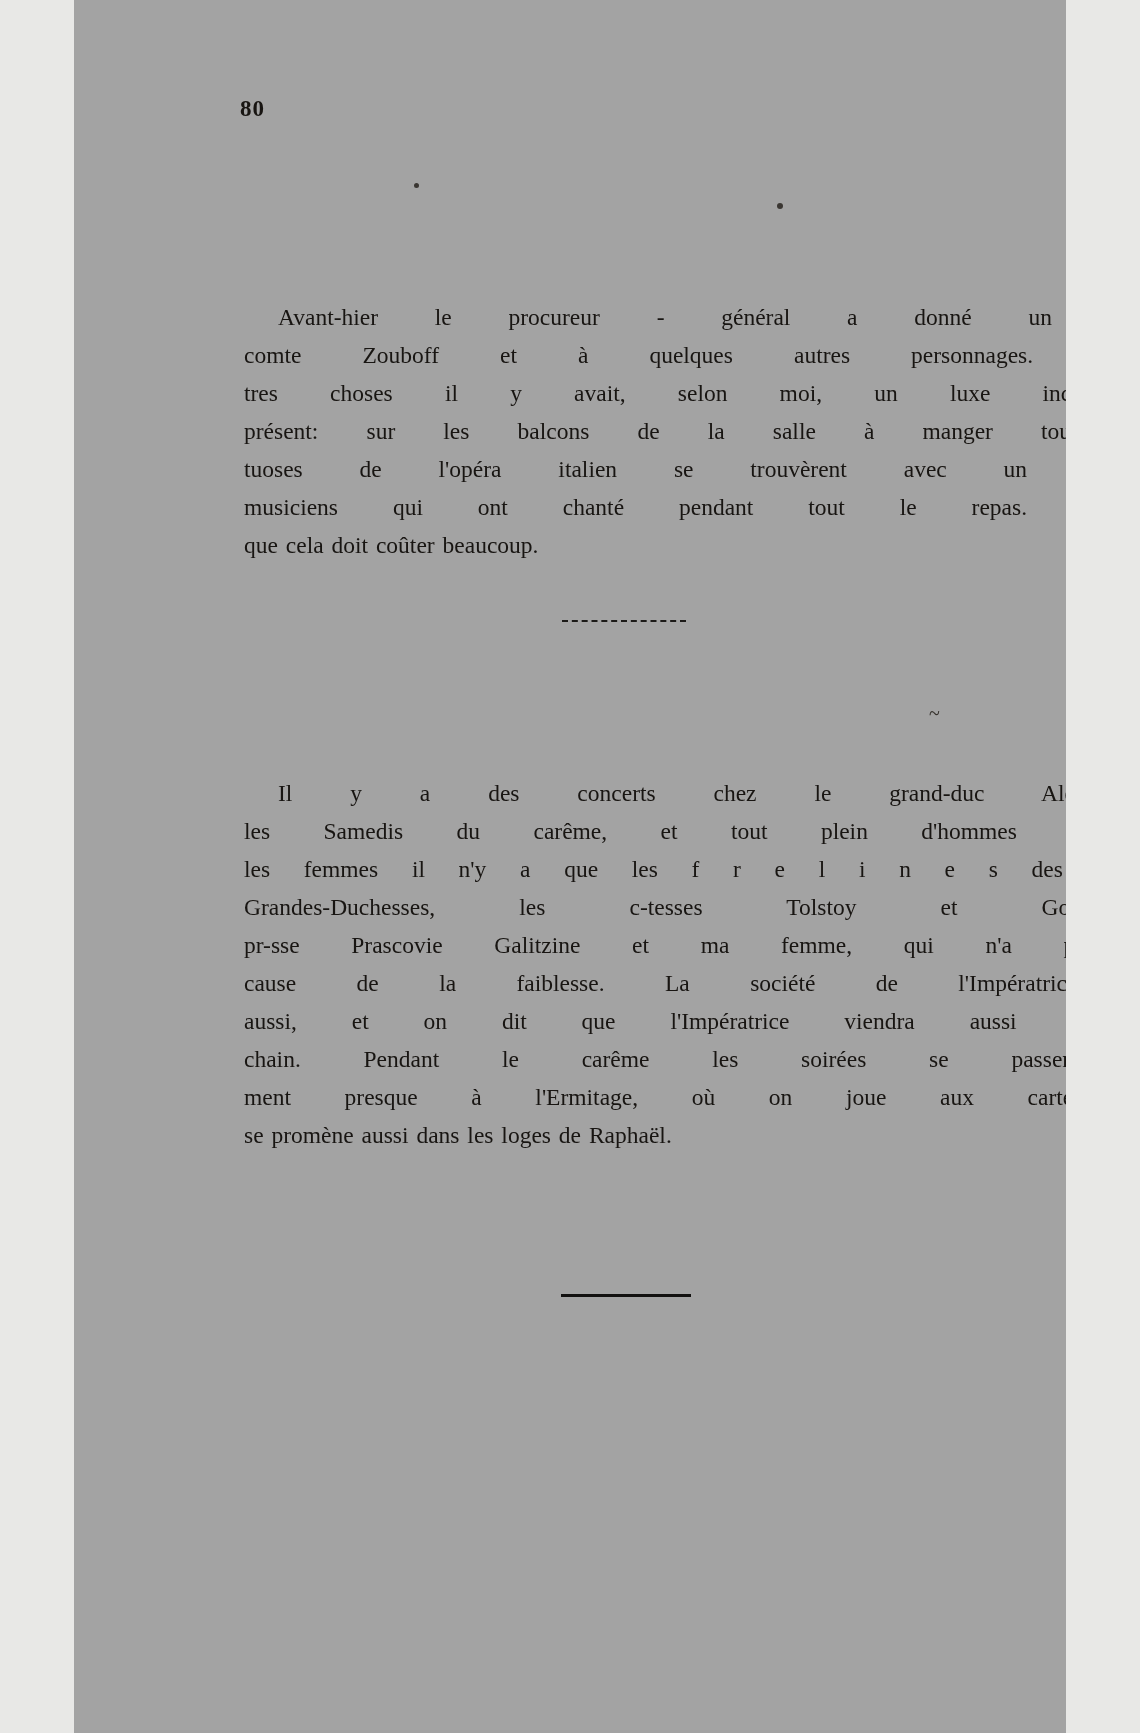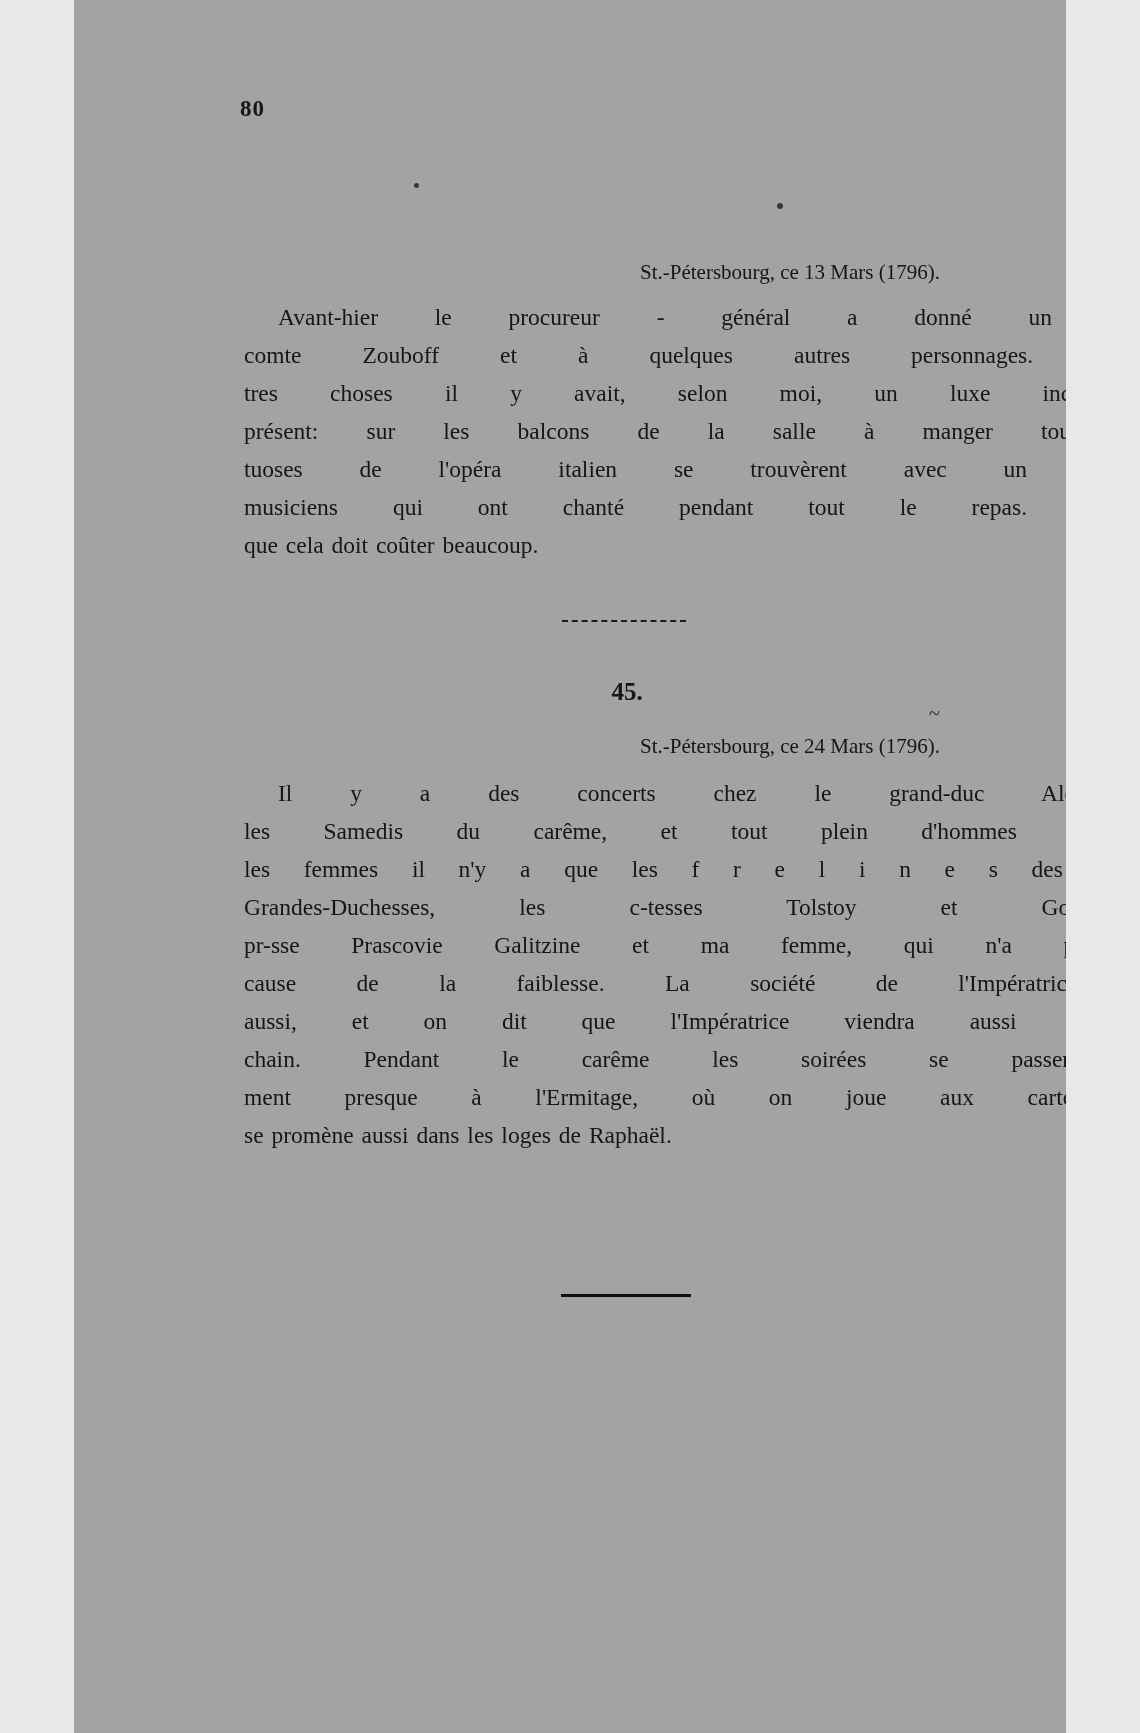--- a/index.html
+++ b/index.html
@@ -82,41 +82,32 @@
 <body>
 
 <div class="page">
 
   <div class="page-number">80</div>
 
   <div class="speck" style="left:340px; top:183px; width:5px; height:5px;"></div>
   <div class="speck" style="left:703px; top:203px; width:6px; height:6px;"></div>
   <div class="tilde-mark" style="left:855px; top:702px;">~</div>
 
-  <div class="column" style="top:260px;">
-    <div class="dateline">St.-Pétersbourg, ce 13 Mars (1796).</div>
-  </div>
   <div class="column body-text" style="top:298px;">
     <div class="body-line first">Avant-hier le procureur - général a donné un dîner au</div>
     <div class="body-line">comte Zouboff et à quelques autres personnages. Entre au-</div>
     <div class="body-line">tres choses il y avait, selon moi, un luxe inconnu jusqu'à</div>
     <div class="body-line">présent: sur les balcons de la salle à manger tous les vir-</div>
     <div class="body-line">tuoses de l'opéra italien se trouvèrent avec un choeur des</div>
     <div class="body-line">musiciens qui ont chanté pendant tout le repas. On prétend</div>
     <div class="body-line last">que cela doit coûter beaucoup.</div>
   </div>
 
   <div class="divider-dashed" style="top:620px;"></div>
 
-  <div class="column" style="top:678px;">
-    <div class="letter-heading">45.</div>
-  </div>
-  <div class="column" style="top:734px;">
-    <div class="dateline">St.-Pétersbourg, ce 24 Mars (1796).</div>
-  </div>
   <div class="column body-text" style="top:774px;">
     <div class="body-line first">Il y a des concerts chez le grand-duc Alexandre tous</div>
     <div class="body-line">les Samedis du carême, et tout plein d'hommes invités; pour</div>
     <div class="body-line">les femmes il n'y a que les f r e l i n e s des deux jeunes</div>
     <div class="body-line">Grandes-Duchesses, les c-tesses Tolstoy et Golovine, la</div>
     <div class="body-line">pr-sse Prascovie Galitzine et ma femme, qui n'a pas été à</div>
     <div class="body-line">cause de la faiblesse. La société de l'Impératrice y est</div>
     <div class="body-line">aussi, et on dit que l'Impératrice viendra aussi Samedi pro-</div>
     <div class="body-line">chain. Pendant le carême les soirées se passent ordinaire-</div>
     <div class="body-line">ment presque à l'Ermitage, où on joue aux cartes, et on</div>

